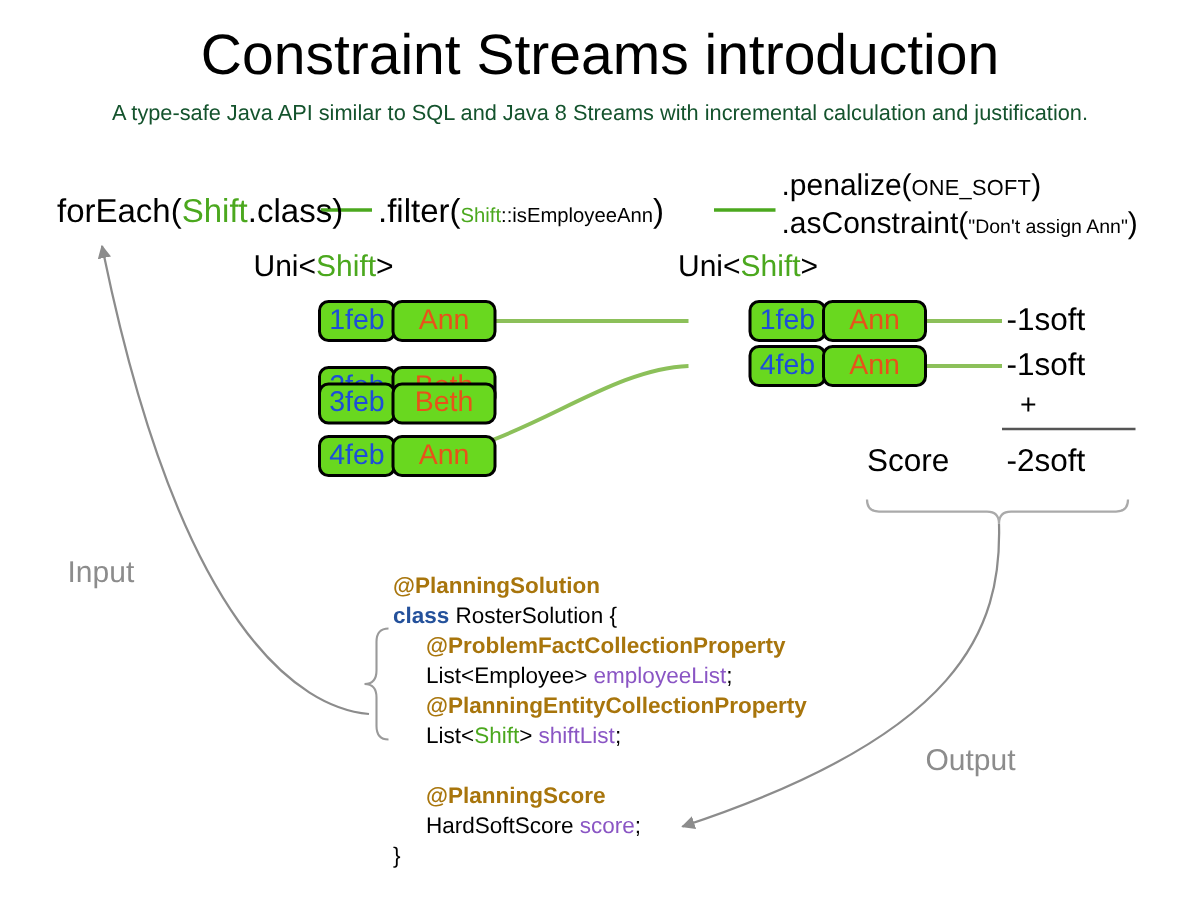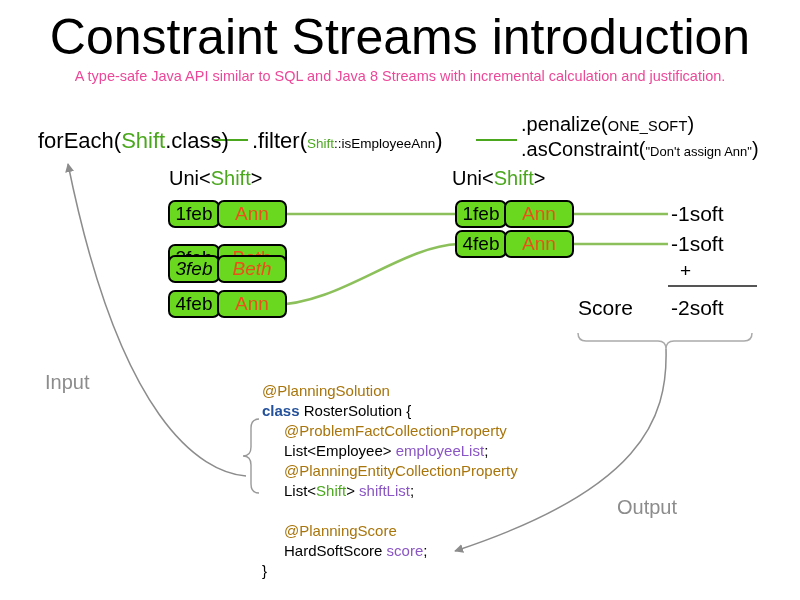--- a/index.html
+++ b/index.html
@@ -21,32 +21,32 @@
     width: 800px;
     height: 600px;
   }
   .abs { position: absolute; }
 
   
   #title {
     left: 0; top: 14px;
     width: 800px;
     text-align: center;
-    font-size: 50px;
+    font-size: 38px;
     line-height: 46px;
     letter-spacing: 0px;
     color: #000;
   }
   #subtitle {
     left: 0; top: 66px;
     width: 800px;
     text-align: center;
     font-size: 14.5px;
     line-height: 20px;
-    color: #ec4899;
+    color: #14532d;
   }
   .code-black { color: #000000; }
   .code-green { color: #4ba81e; }
   .code-small { font-size: 13.5px; }
 
   #forEach {
     left: 22px; top: 128px;
     font-size: 22px;
     white-space: nowrap;
     margin-left: 16px;
@@ -87,21 +87,21 @@
     box-sizing: border-box;
     background: #69d81f;
     border: 2.2px solid #000000;
     border-radius: 7px;
     height: 28px;
     line-height: 23px;
     font-size: 19px;
     text-align: center;
     padding: 0 3px;
   }
-  .cell.date { color: #000000; width: 52px; border-right-width: 2.2px; }
+  .cell.date { color: #1d4ed8; width: 52px; border-right-width: 2.2px; margin-left: 44px; }
   .cell.name { color: #e8521a; width: 70px; margin-left: -3px; }
 
   
   .soft-val {
     font-size: 21px;
     white-space: nowrap;
     color: #000;
   }
   #soft1 { left: 671px; top: 202px; }
   #soft2 { left: 671px; top: 232px; }
@@ -110,21 +110,21 @@
   #scoreTotal  { left: 671px; top: 296px; font-size: 21px; }
 
   
   #code {
     left: 262px; top: 381px;
     font-size: 15px;
     line-height: 20px;
     white-space: pre;
     color: #000000;
   }
-  .ann   { color: #a8750c; }
+  .ann   { color: #a8750c; font-weight: bold; }
   .kw    { color: #24519b; font-weight: bold; }
   .var   { color: #8a55c4; }
   .typ-green { color: #4ba81e; }
 
   
   .io-label {
     font-size: 20px;
     color: #8c8c8c;
   }
   #inputLabel  { left: 45px;  top: 371px; }
@@ -182,21 +182,21 @@
   <div class="abs uni-label" id="uniRight"><span class="code-black">Uni&lt;</span><span class="code-green">Shift</span><span class="code-black">&gt;</span></div>
 
   <div class="shift-row" style="left:168px; top:200px;">
     <div class="cell date">1feb</div>
     <div class="cell name">Ann</div>
   </div>
   <div class="shift-row" style="left:168px; top:244px;">
     <div class="cell date">2feb</div>
     <div class="cell name">Beth</div>
   </div>
-  <div class="shift-row" style="left:168px; top:255px;font-style:italic;">
+  <div class="shift-row" style="left:168px; top:255px;">
     <div class="cell date">3feb</div>
     <div class="cell name">Beth</div>
   </div>
   <div class="shift-row" style="left:168px; top:290px;">
     <div class="cell date">4feb</div>
     <div class="cell name">Ann</div>
   </div>
 
   <div class="shift-row" style="left:455px; top:200px;">
     <div class="cell date">1feb</div>

